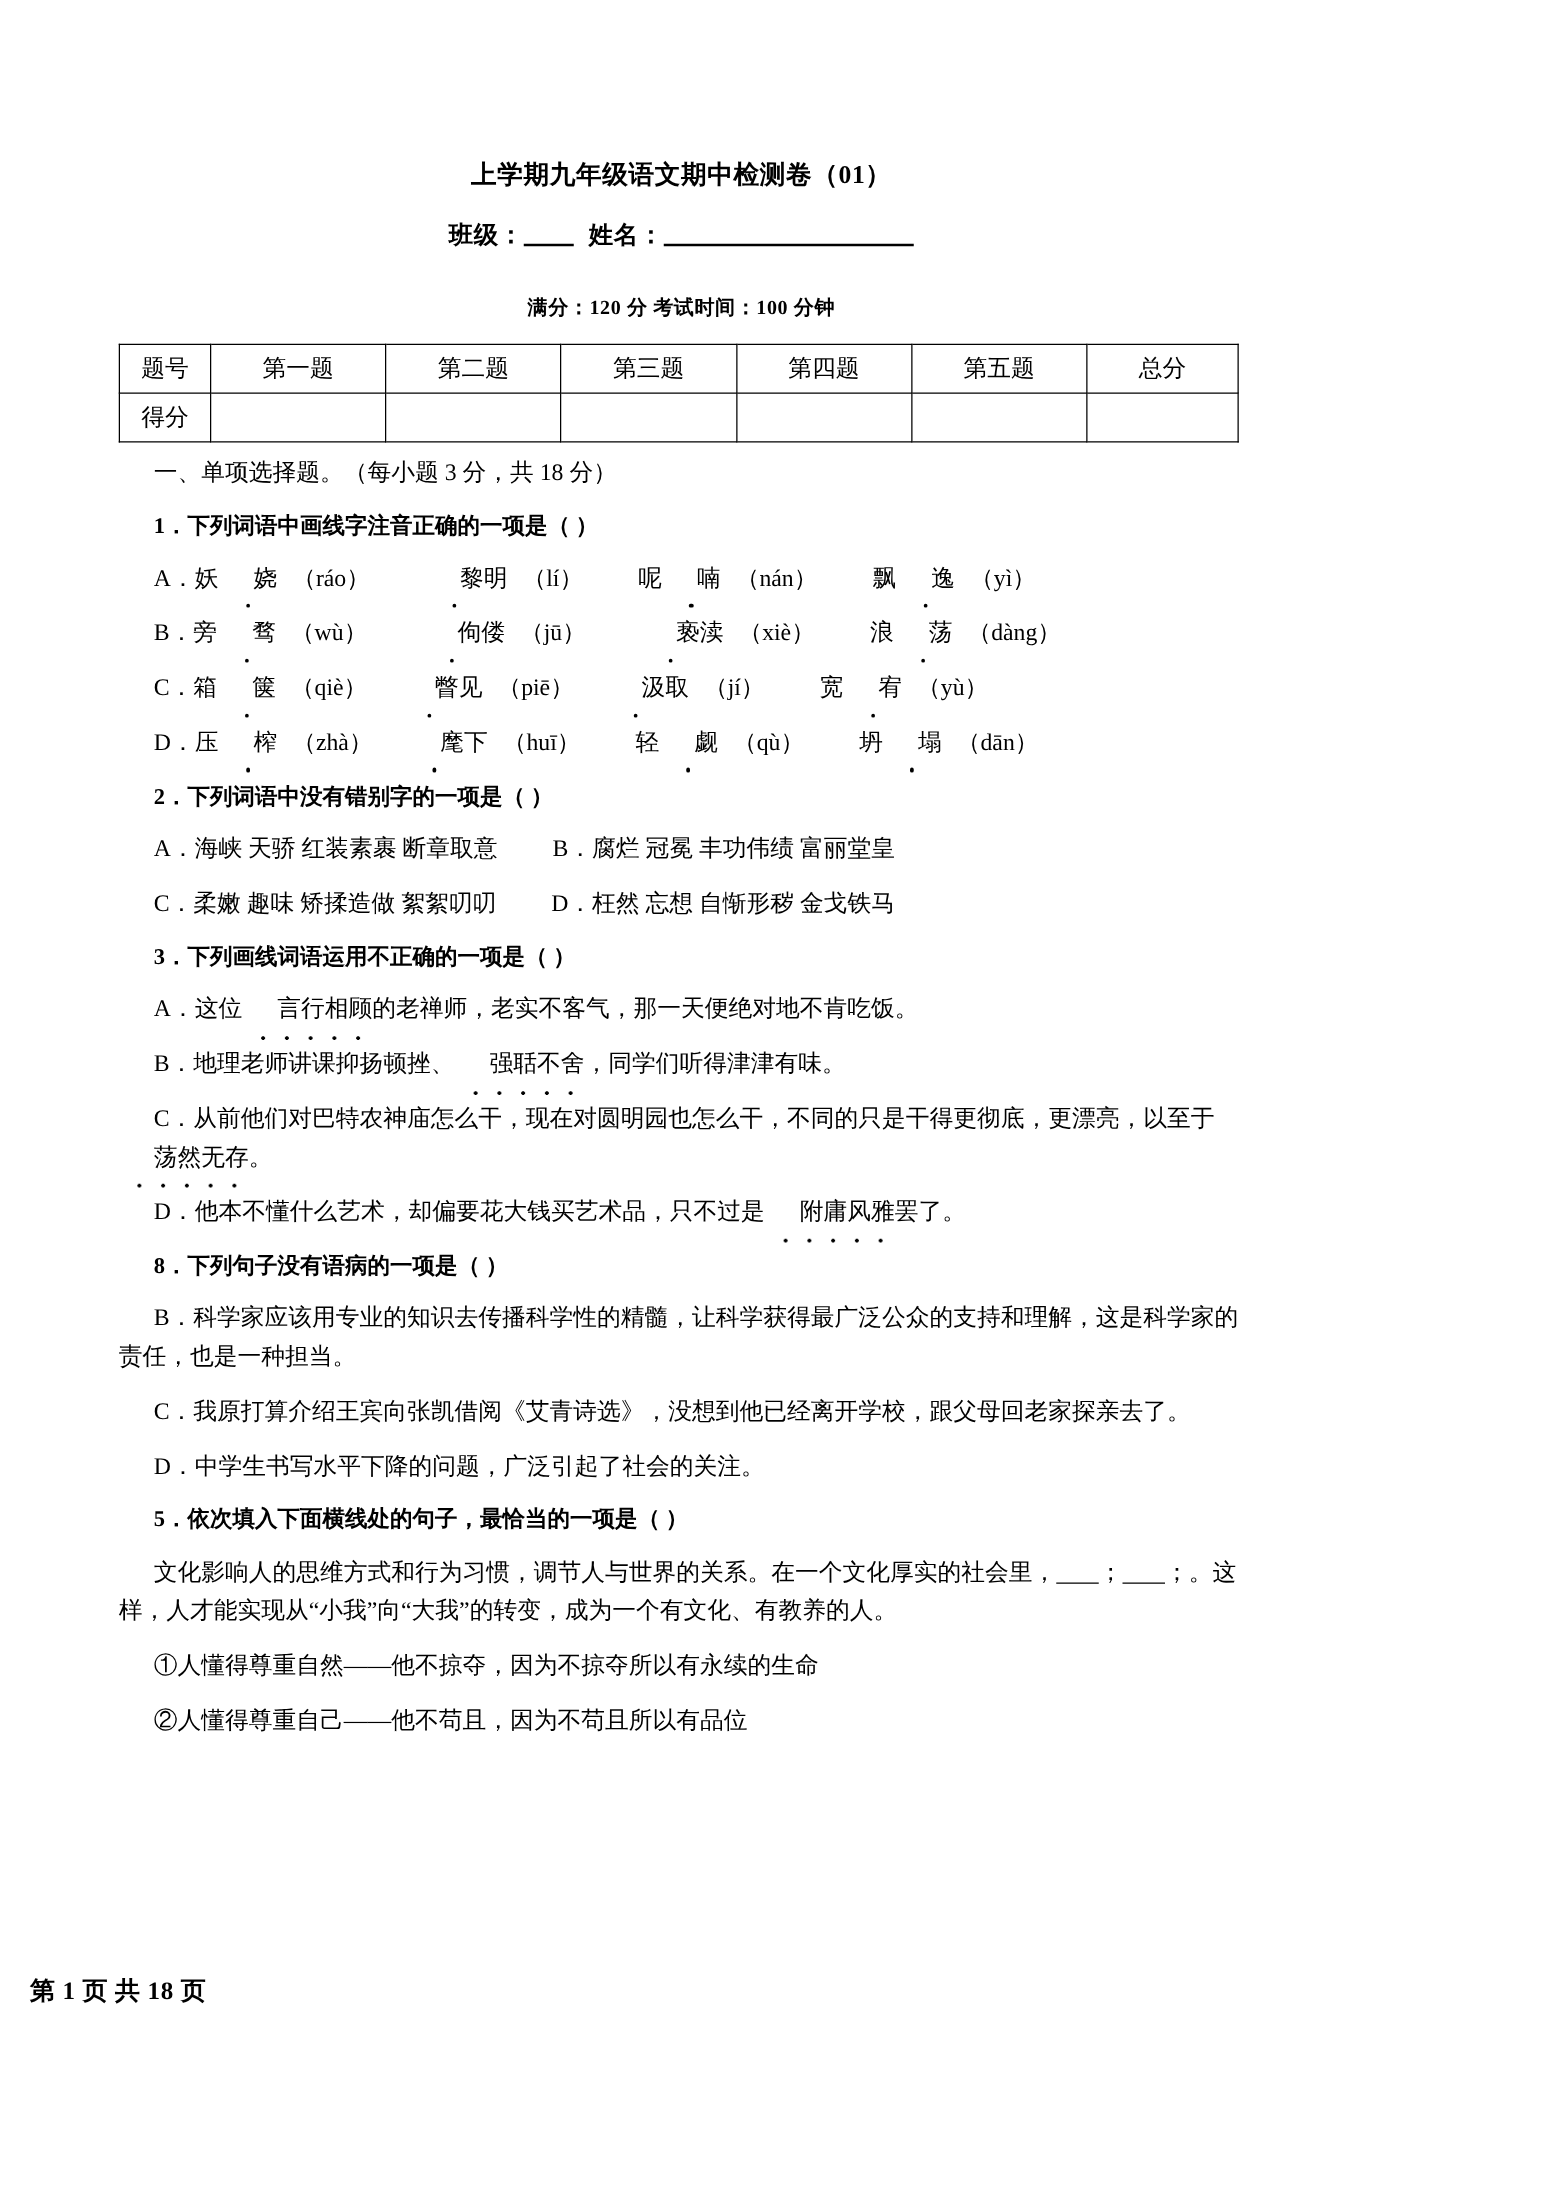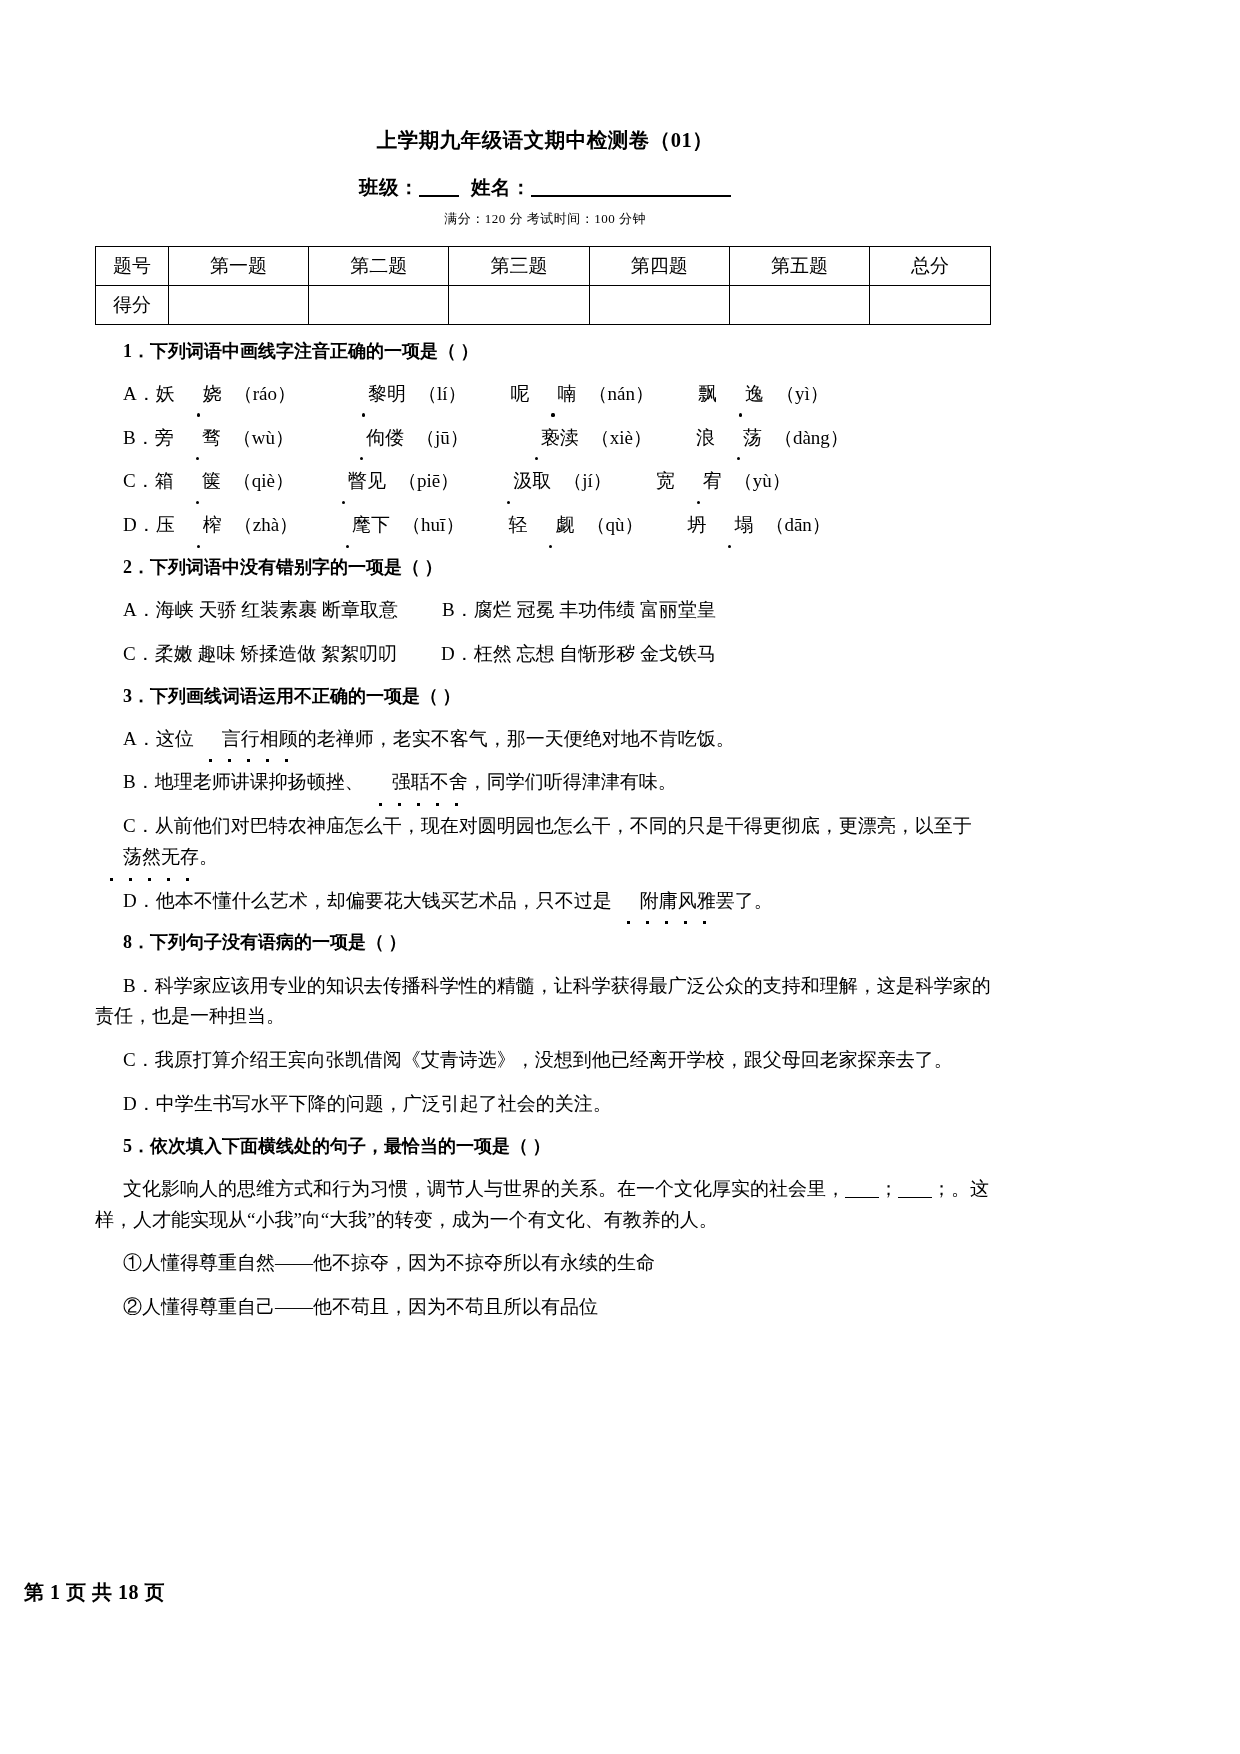--- a/index.html
+++ b/index.html
@@ -51,23 +51,23 @@
     vertical-align: -3px;
   }
   .blank-long {
     display: inline-block;
     width: 200px;
     border-bottom: 2px solid #000;
     vertical-align: -3px;
   }
   .score-line {
     text-align: center;
-    font-size: 13px;
-    font-weight: normal;
-    margin-top: 9px;
+    font-size: 16px;
+    font-weight: bold;
+    margin-top: 35px;
     letter-spacing: 0.5px;
   }
 
   
   table.score-table {
     border-collapse: collapse;
     width: 896px;
     margin-top: 18px;
     table-layout: fixed;
   }
@@ -195,20 +195,23 @@
         <td></td>
         <td></td>
         <td></td>
         <td></td>
         <td></td>
         <td class="total-col"></td>
       </tr>
     </tbody>
       </table>
 
+    <div class="sec-title">
+      <span>一、单项选择题。</span><span>（每小题 3 分，共 18 分）</span>
+    </div>
 
     <p class="q">1．下列词语中画线字注音正确的一项是（      ）</p>
 
     <p class="opt">
       <span>A．</span><span>妖</span><span class="dot1">娆</span><span></span><span class="sp"></span><span>（ráo）</span><span class="sp-xwide"></span><span></span><span class="dot1">黎</span><span>明</span><span class="sp"></span><span>（lí）</span><span class="sp-xwide"></span><span>呢</span><span class="dot1">喃</span><span></span><span class="sp"></span><span>（nán）</span><span class="sp-xwide"></span><span>飘</span><span class="dot1">逸</span><span></span><span class="sp"></span><span>（yì）</span>
     </p>
 
     <p class="opt">
       <span>B．</span><span>旁</span><span class="dot1">骛</span><span></span><span class="sp"></span><span>（wù）</span><span class="sp-xwide"></span><span></span><span class="dot1">佝</span><span>偻</span><span class="sp"></span><span>（jū）</span><span class="sp-xwide"></span><span></span><span class="dot1">亵</span><span>渎</span><span class="sp"></span><span>（xiè）</span><span class="sp-xwide"></span><span>浪</span><span class="dot1">荡</span><span></span><span class="sp"></span><span>（dàng）</span>
     </p>

